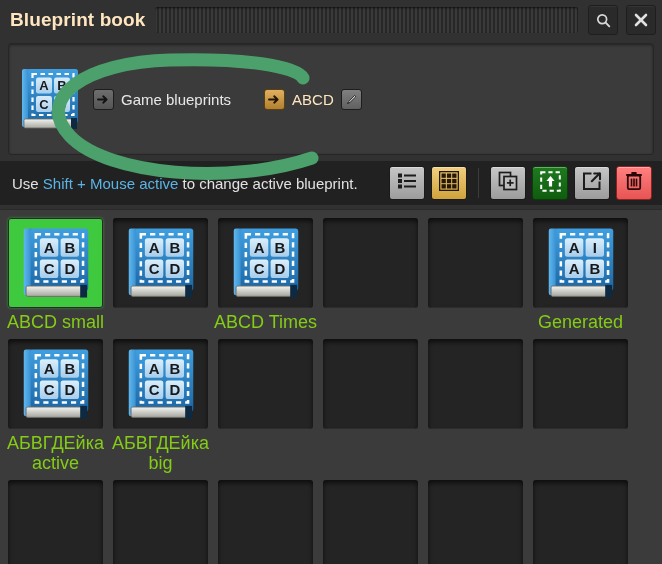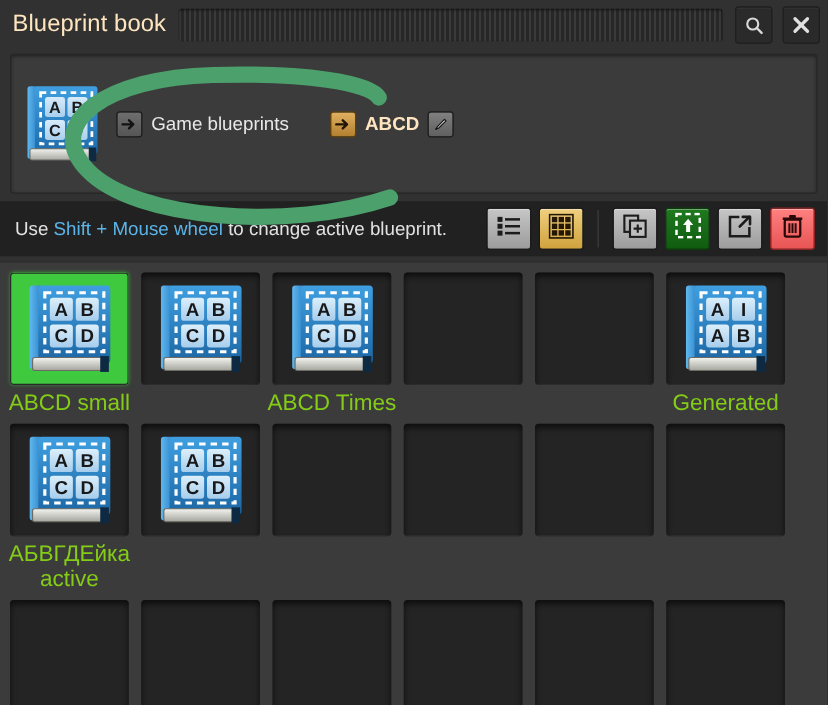--- a/index.html
+++ b/index.html
@@ -18,21 +18,21 @@
 
   
   .titlebar {
     height: 40px; flex: 0 0 40px;
     display: flex; align-items: center;
     padding: 0 6px 0 10px;
     gap: 8px;
     background: #313131;
   }
   .title-text {
-    font-size: 19px; font-weight: normal;
+    font-size: 19px; font-weight: bold;
     color: #ffe6c0;
     letter-spacing: .1px;
     white-space: nowrap;
   }
   .drag-strip {
     flex: 1 1 auto; height: 26px;
     border-radius: 2px;
     background:
       repeating-linear-gradient(90deg,
         #3a3a3a 0px, #3a3a3a 2px,
@@ -75,21 +75,21 @@
     border: 1px solid #1d1d1d;
   }
   .arrow-btn.gray {
     background: linear-gradient(#6e6e6e, #555);
   }
   .arrow-btn.gold {
     background: linear-gradient(#e0b060, #b2802f);
     border-color: #5d4010;
   }
   .bc-label { font-size: 15px; color: #e8e8e8; white-space: nowrap; }
-  .bc-label.active { color: #ffe6c0; font-weight: bold; font-size: 15px; }
+  .bc-label.active { color: #ffe6c0; font-weight: normal; font-size: 15px; }
   .pencil-btn {
     width: 21px; height: 21px;
     border-radius: 3px;
     background: linear-gradient(#808080, #606060);
     border: 1px solid #1d1d1d;
     display: flex; align-items: center; justify-content: center;
   }
 
   
   .toolbar {
@@ -254,21 +254,21 @@
         <span class="pencil-btn">
           <svg width="13" height="13" viewBox="0 0 13 13">
             <path d="M2.5 10.5 L4 8.3 L9.6 2.5 L10.8 3.7 L5 9.4 Z" fill="#f2f2f2" stroke="#101010" stroke-width="0.9" stroke-linejoin="round"></path>
           </svg>
         </span>
       </div>
     </div>
   </div>
 
   <div class="toolbar">
-    <div class="hint"><span>Use </span><span class="hl">Shift + Mouse wheel</span><span> to change active blueprint.</span></div>
+    <div class="hint"><span>Use </span><span class="hl">Shift + Mouse active</span><span> to change active blueprint.</span></div>
 
     <div class="tool-btn">
       <span>
         <svg width="20" height="18" viewBox="0 0 20 18">
           <rect x="1" y="1.5" width="4" height="4" fill="#1c1c1c"></rect>
           <rect x="1" y="7" width="4" height="4" fill="#1c1c1c"></rect>
           <rect x="1" y="12.5" width="4" height="4" fill="#1c1c1c"></rect>
           <rect x="7" y="2.5" width="12" height="2" fill="#1c1c1c"></rect>
           <rect x="7" y="8" width="12" height="2" fill="#1c1c1c"></rect>
           <rect x="7" y="13.5" width="12" height="2" fill="#1c1c1c"></rect>
@@ -569,20 +569,21 @@
     <rect x="17" y="30" width="16" height="16" rx="2.2" fill="url(#tlbk5)"></rect>
     <rect x="35" y="30" width="16" height="16" rx="2.2" fill="url(#tlbk5)"></rect>
     <text x="25" y="24" font-family="Liberation Sans, sans-serif" font-size="13" font-weight="bold" fill="#18181a" text-anchor="middle">A</text>
     <text x="43" y="24" font-family="Liberation Sans, sans-serif" font-size="13" font-weight="bold" fill="#18181a" text-anchor="middle">B</text>
     <text x="25" y="42.5" font-family="Liberation Sans, sans-serif" font-size="13" font-weight="bold" fill="#18181a" text-anchor="middle">C</text>
     <text x="43" y="42.5" font-family="Liberation Sans, sans-serif" font-size="13" font-weight="bold" fill="#18181a" text-anchor="middle">D</text>
     <rect x="5" y="53" width="52" height="9" rx="1.5" fill="url(#pgbk5)" stroke="#6b6b66" stroke-width="0.8"></rect>
     <rect x="52" y="52" width="6" height="11" fill="#0e2a42"></rect>
   </svg>
           </div>
+          <div class="cell-label">АБВГДЕйка big</div>
         </div>
         <div class="cell">
           <div class="slot"></div>
           <div class="cell-label"></div>
         </div>
         <div class="cell">
           <div class="slot"></div>
           <div class="cell-label"></div>
         </div>
         <div class="cell">

